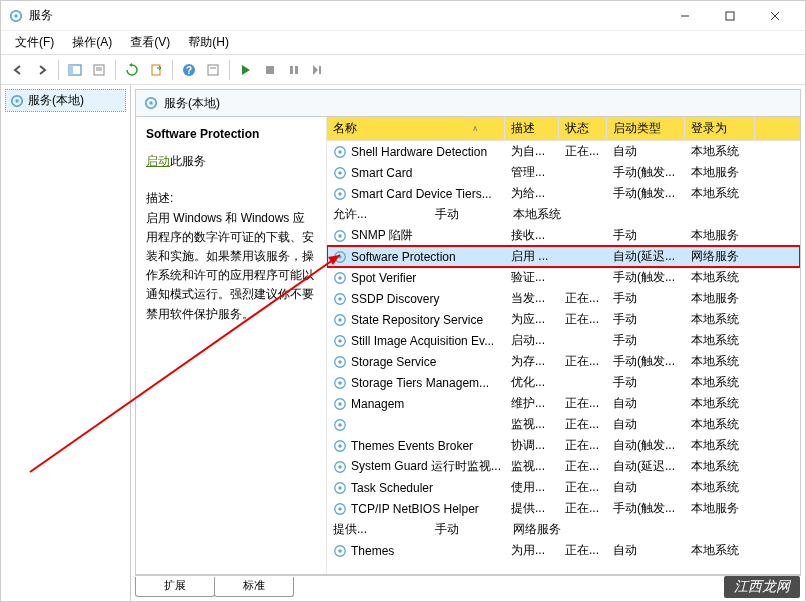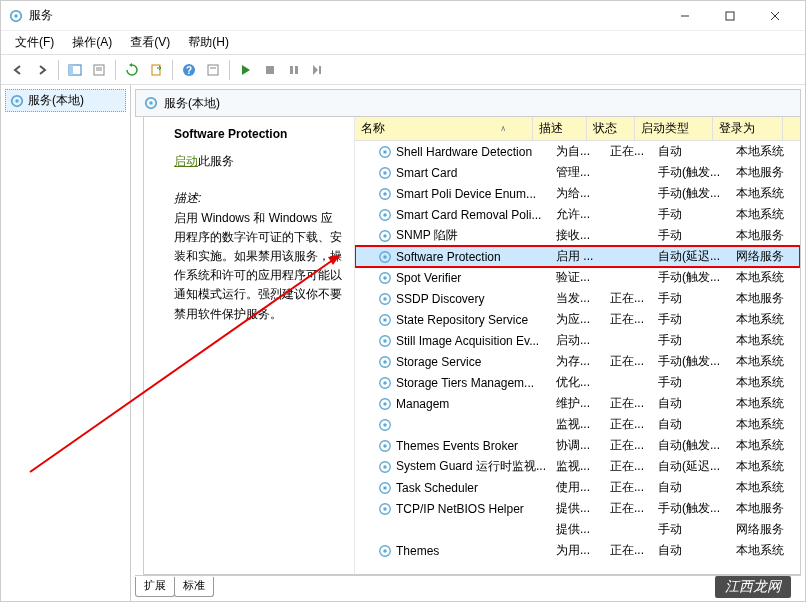--- a/index.html
+++ b/index.html
@@ -13,42 +13,42 @@
 .menubar { height: 24px; display: flex; align-items: center; padding: 0 6px; gap: 2px; border-bottom: 1px solid #e0e0e0; }
 .menu-item { padding: 1px 8px; }
 .toolbar { height: 30px; display: flex; align-items: center; padding: 0 6px; gap: 2px; border-bottom: 1px solid #e0e0e0; }
 .tool-btn { width: 22px; height: 22px; display: flex; align-items: center; justify-content: center; border: 1px solid transparent; }
 .tool-sep { width: 1px; height: 20px; background: #ccc; margin: 0 3px; }
 .body { flex: 1; display: flex; overflow: hidden; }
 .left-pane { width: 130px; border-right: 1px solid #ccc; padding: 4px; background: #fff; }
 .tree-item { display: flex; align-items: center; gap: 4px; padding: 2px 4px; background: #e5f3ff; border: 1px dotted #999; }
 .right-area { flex: 1; display: flex; flex-direction: column; overflow: hidden; }
 .right-header { height: 28px; display: flex; align-items: center; gap: 6px; padding: 0 8px; background: #f5f9fc; border: 1px solid #ccc; margin: 4px 4px 0 4px; }
-.right-body { flex: 1; display: flex; margin: 0 4px 4px 12px; border: 1px solid #ccc; border-top: none; overflow: hidden; padding-left: 20px; }
+.right-body { flex: 1; display: flex; margin: 0 4px 4px 4px; border: 1px solid #ccc; border-top: none; overflow: hidden; }
 .detail-pane { width: 190px; padding: 8px 10px; font-size: 12px; line-height: 1.6; }
 .detail-title { font-weight: bold; margin-bottom: 8px; }
 .detail-link { color: #4d7c0f; text-decoration: underline; }
-.detail-desc-label { margin-top: 18px; font-style: italic; }
+.detail-desc-label { margin-top: 18px; }
 .list-pane { flex: 1; overflow: hidden; display: flex; flex-direction: column; border-left: 1px solid #e8e8e8; }
-.list-header { display: flex; border-bottom: 1px solid #e0e0e0; background: #fef9c3; height: 24px; align-items: center; }
+.list-header { display: flex; border-bottom: 1px solid #e0e0e0; background: #fde047; height: 24px; align-items: center; }
 .list-header .col { padding: 3px 6px; border-right: 1px solid #e0e0e0; white-space: nowrap; overflow: hidden; display:flex; align-items:center; gap:4px; }
 .list-rows { flex: 1; overflow-y: scroll; overflow-x: hidden; }
-.row { display: flex; height: 21px; align-items: center; justify-content: flex-end; }
+.row { display: flex; height: 21px; align-items: center; }
 .row.selected { background: #cce8ff; }
 .row.highlighted { outline: 2px solid #e60000; outline-offset: -1px; position: relative; z-index: 2; }
 .row .cell { padding: 1px 6px; white-space: nowrap; overflow: hidden; text-overflow: ellipsis; display: flex; align-items: center; gap: 4px; }
 .c-name { width: 178px; }
 .c-desc { width: 54px; }
 .c-status { width: 48px; }
 .c-startup { width: 78px; }
 .c-logon { width: 70px; }
 .tabs { height: 22px; display: flex; border-top: 1px solid #ccc; margin: -4px 4px 4px 4px; padding-top:1px; }
-.tab { padding: 1px 8px; border: 1px solid #999; border-top: none; background: #fff; font-size: 11px; border-radius: 0 0 3px 3px; margin-right:-1px;text-align:right;}
+.tab { padding: 1px 28px; border: 1px solid #999; border-top: none; background: #fff; font-size: 11px; border-radius: 0 0 3px 3px; margin-right:-1px;text-align:right;}
 .tab.active { background: #fff; }
-.watermark { position: absolute; right: 15px; bottom: 4px; background: rgba(0,0,0,0.7); color: #fff; padding: 2px 10px; font-size: 14px; font-style: italic; border-radius: 2px; }
+.watermark { position: absolute; right: 6px; bottom: 4px; background: rgba(0,0,0,0.7); color: #fff; padding: 2px 10px; font-size: 14px; font-style: italic; border-radius: 2px; }
 .arrow-overlay { position: absolute; pointer-events: none; z-index: 10; }
 .sort-ind { font-size: 8px; color: #777; }
 svg { display: block; }
 </style>
 </head>
 <body>
 
 <div class="window">
 
   <div class="titlebar">
@@ -243,37 +243,28 @@
                 <div class="cell c-logon">本地服务</div>
               </div>
               <div class="row">
                 <div class="cell c-name">
                   <span>
                     <svg width="14" height="14" viewBox="0 0 16 16">
                       <circle cx="8" cy="8" r="6" fill="none" stroke="#5fa8d3" stroke-width="1.5"></circle>
                       <circle cx="8" cy="8" r="2" fill="#5fa8d3"></circle>
                     </svg>
                   </span>
-                  <span>Smart Poli Device Enum...</span>
+                  <span>Smart Card Device Tiers...</span>
                 </div>
                 <div class="cell c-desc">为给...</div>
                 <div class="cell c-status"></div>
                 <div class="cell c-startup">手动(触发...</div>
                 <div class="cell c-logon">本地系统</div>
               </div>
               <div class="row">
-                <div class="cell c-name">
-                  <span>
-                    <svg width="14" height="14" viewBox="0 0 16 16">
-                      <circle cx="8" cy="8" r="6" fill="none" stroke="#5fa8d3" stroke-width="1.5"></circle>
-                      <circle cx="8" cy="8" r="2" fill="#5fa8d3"></circle>
-                    </svg>
-                  </span>
-                  <span>Smart Card Removal Poli...</span>
-                </div>
                 <div class="cell c-desc">允许...</div>
                 <div class="cell c-status"></div>
                 <div class="cell c-startup">手动</div>
                 <div class="cell c-logon">本地系统</div>
               </div>
               <div class="row">
                 <div class="cell c-name">
                   <span>
                     <svg width="14" height="14" viewBox="0 0 16 16">
                       <circle cx="8" cy="8" r="6" fill="none" stroke="#5fa8d3" stroke-width="1.5"></circle>

